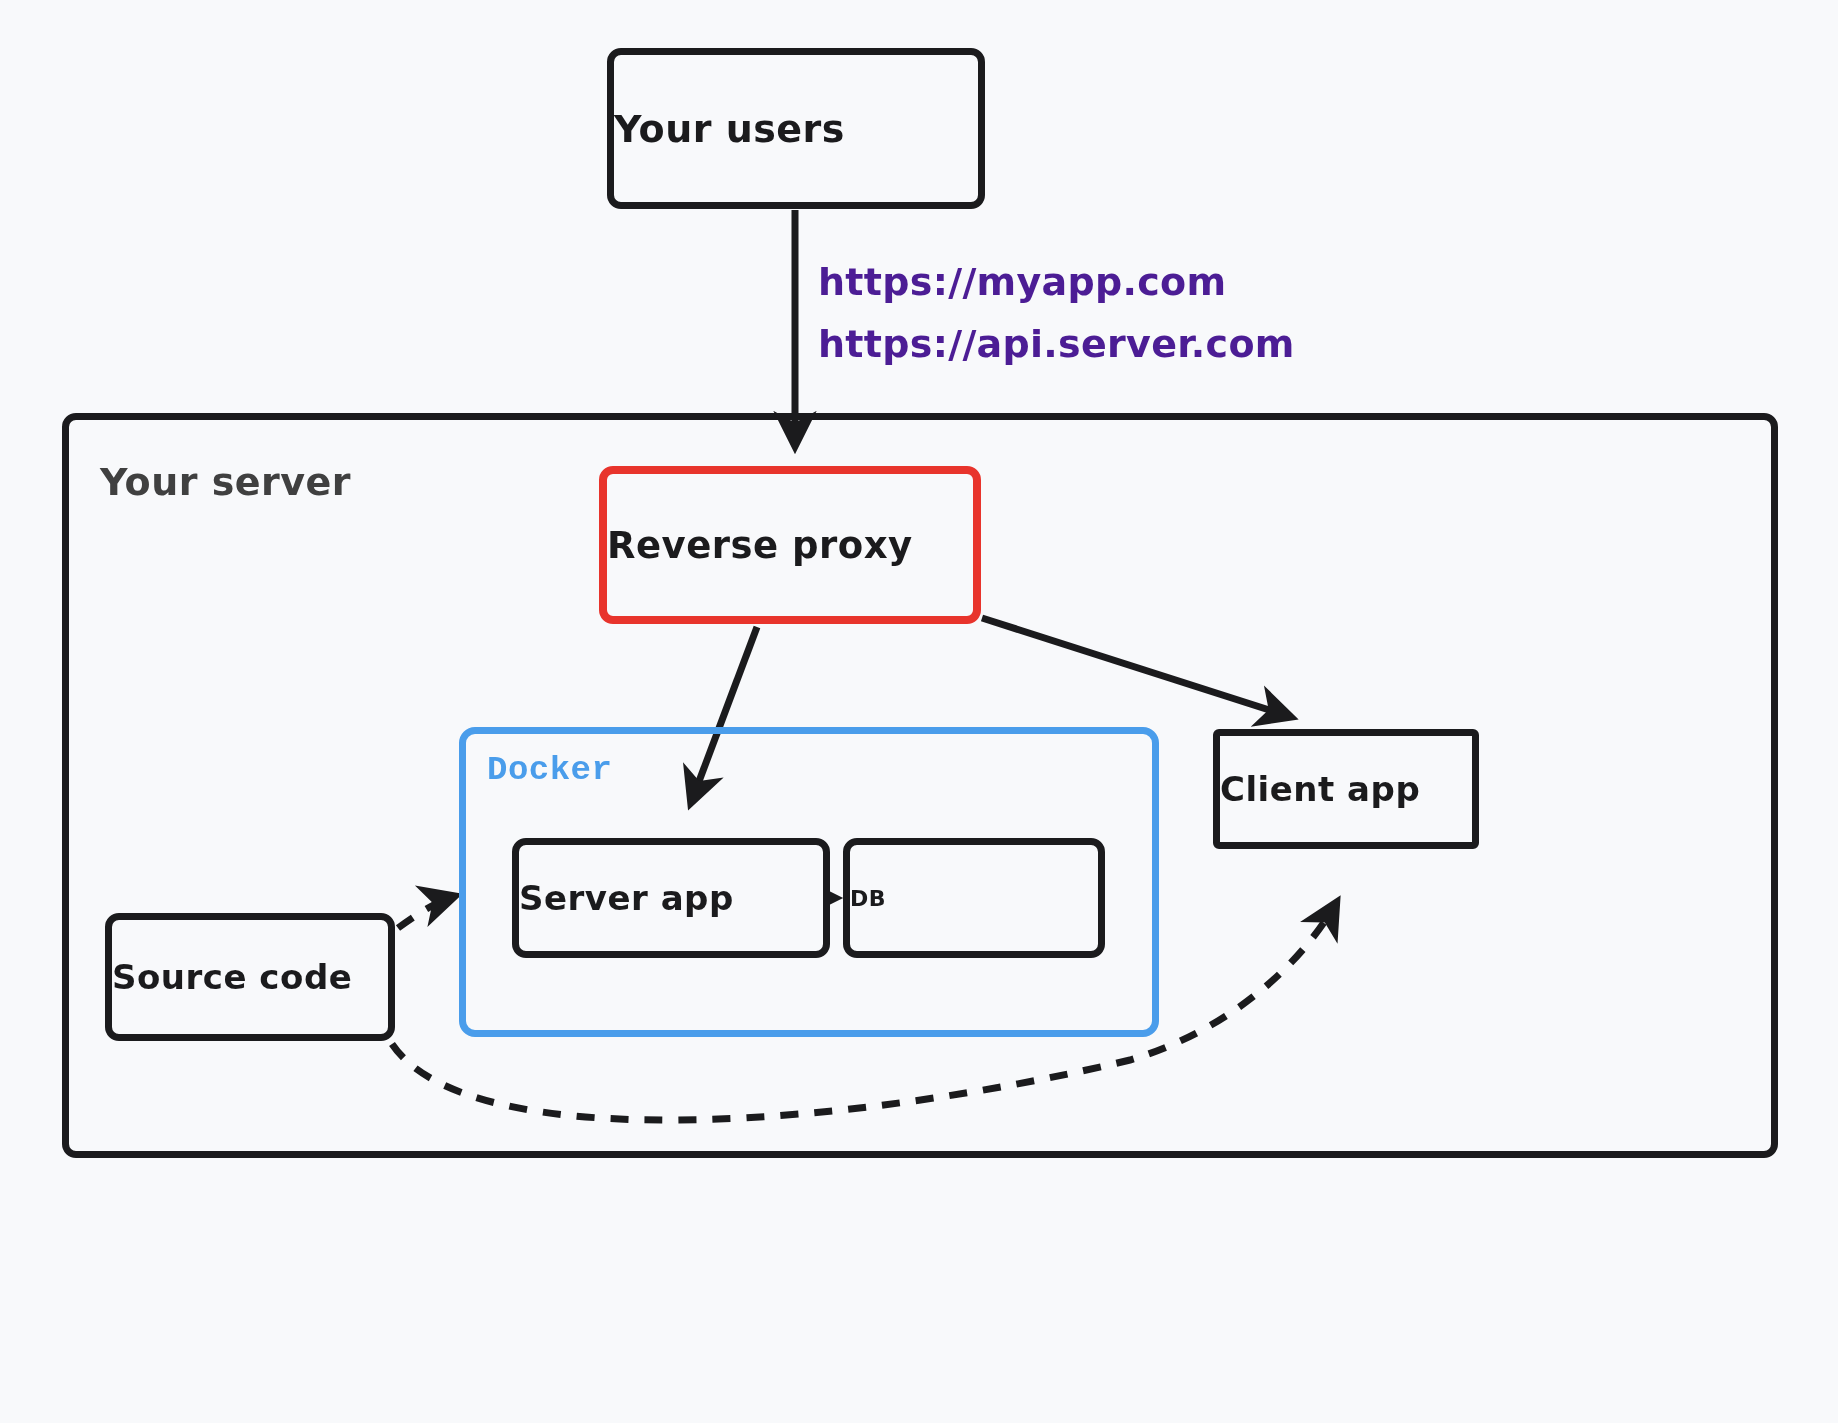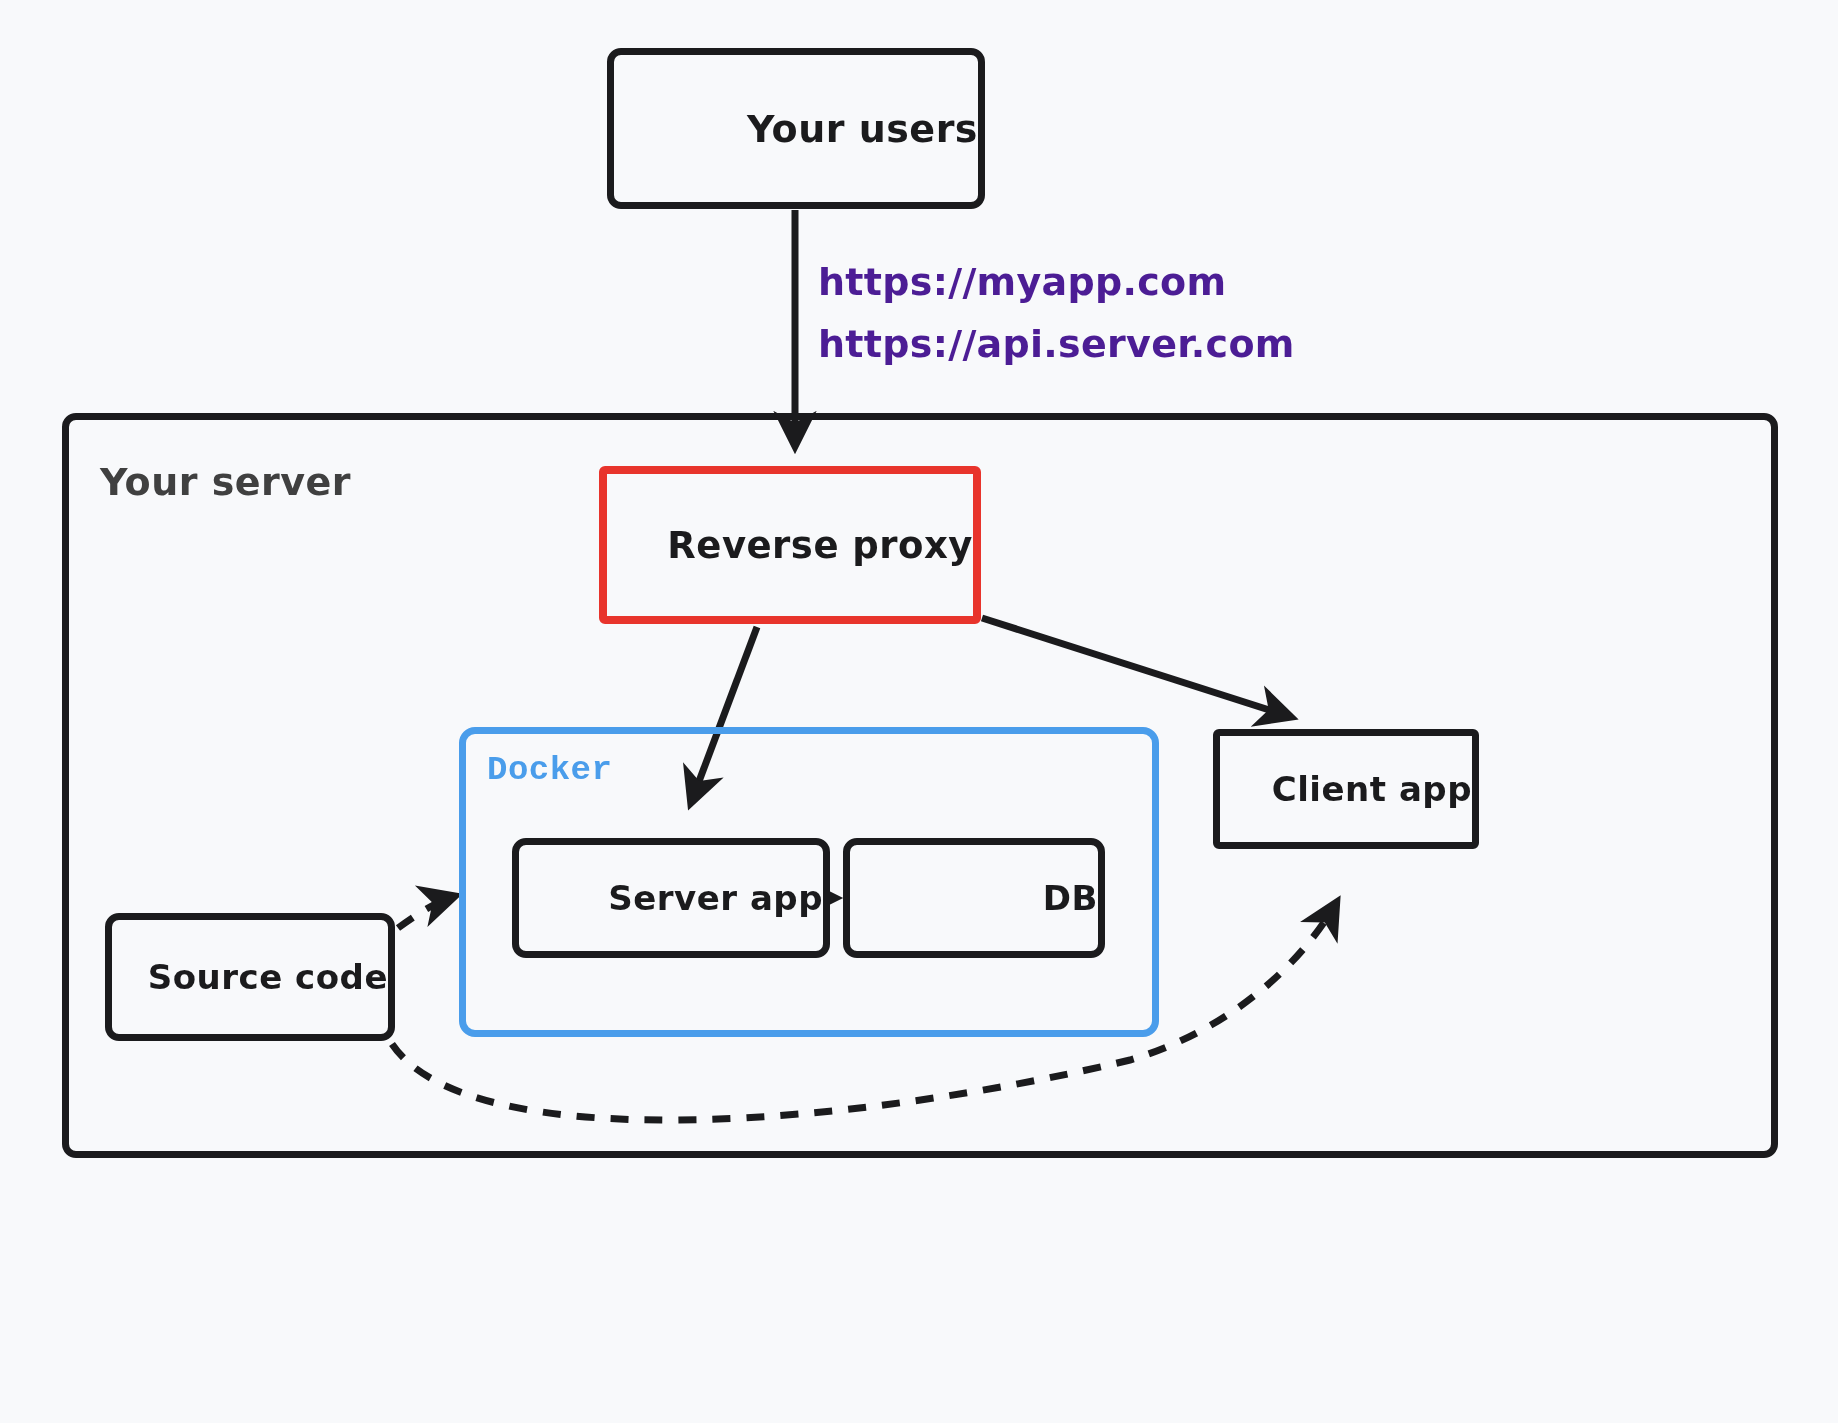--- a/index.html
+++ b/index.html
@@ -23,41 +23,41 @@
     left: 0;
     top: 0;
     width: 1838px;
     height: 1423px;
   }
   .node {
     position: absolute;
     box-sizing: border-box;
     display: flex;
     align-items: center;
-    justify-content: flex-end;
+    justify-content: flex-start;
     background: #f8f9fb;
     border-style: solid;
     text-align: center;
   }
   .node-label {
     font-family: "DejaVu Sans", sans-serif;
     font-weight: 700;
     color: #1b1b1d;
     letter-spacing: 0.5px;
   }
   
   .box-black {
     border-color: #1b1b1d;
     border-width: 7px;
     border-radius: 14px;
   }
   .box-red {
     border-color: #e8342c;
     border-width: 8px;
-    border-radius: 6px;
+    border-radius: 14px;
   }
   .box-blue {
     border-color: #4a9deb;
     border-width: 7px;
     border-radius: 16px;
     background: transparent;
   }
   
   #node-users {
     left: 607px; top: 48px; width: 378px; height: 161px;
@@ -99,21 +99,21 @@
   }
 
   #node-server-app {
     left: 494px; top: 838px; width: 318px; height: 120px; margin-left: 18px;
   }
   #node-server-app .node-label { font-size: 34px; }
 
   #node-db {
     left: 843px; top: 838px; width: 262px; height: 120px;
   }
-  #node-db .node-label { font-size: 34px; }
+  #node-db .node-label { font-size: 22px; }
 
   #node-source-code {
     left: 105px; top: 913px; width: 290px; height: 128px;
   }
   #node-source-code .node-label { font-size: 34px; }
 
   #node-client-app {
     left: 1213px; top: 729px; width: 266px; height: 120px; border-radius: 6px;
   }
   #node-client-app .node-label { font-size: 34px; }

